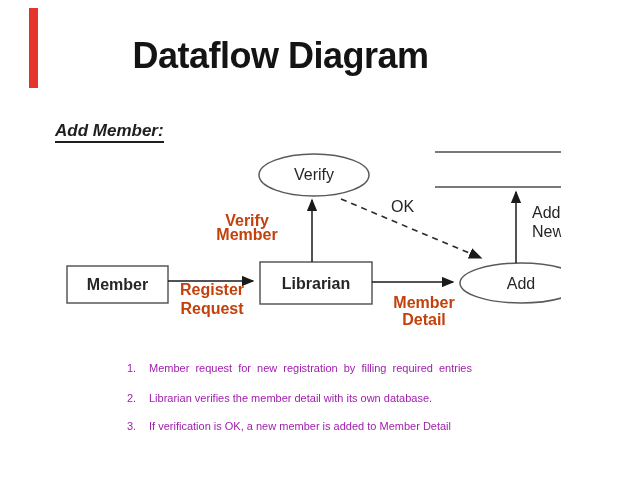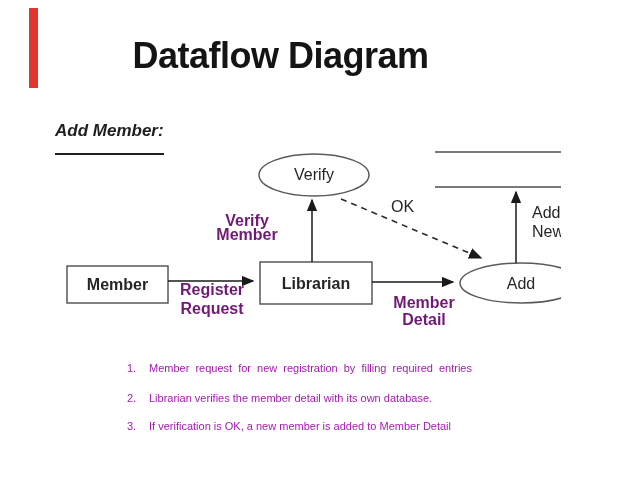--- a/index.html
+++ b/index.html
@@ -19,30 +19,30 @@
     position:absolute;left:0;right:0;top:34px;
     text-align:center;
     font-size:36px;line-height:44px;font-weight:600;
     color:#141414;letter-spacing:-0.5px;
   }
   .section-heading{
     position:absolute;left:55px;top:121px;
     font-size:17px;font-weight:700;font-style:italic;
     color:#1f1f1f;
     border-bottom:2px solid #1f1f1f;
-    padding-bottom:12px;
+    padding-bottom:0;
   }
   svg.diagram{position:absolute;left:0;top:0;}
   .lbl{
     position:absolute;
     font-size:16px;color:#262626;line-height:14px;
     white-space:nowrap;
   }
   .lbl.bold{font-weight:700;}
-  .lbl.semi{font-weight:600;color:#701a75;}
+  .lbl.semi{font-weight:600;color:#c2410c;}
   .lbl.center{text-align:center;white-space:normal;}
   .two-line{line-height:19px;}
   .notes-item{
     position:absolute;left:127px;
     font-size:11px;color:#a21caf;
   }
   .notes-item .num{display:inline-block;width:22px;}
   .notes-item.wide{word-spacing:3px;}
 </style>
 </head>

